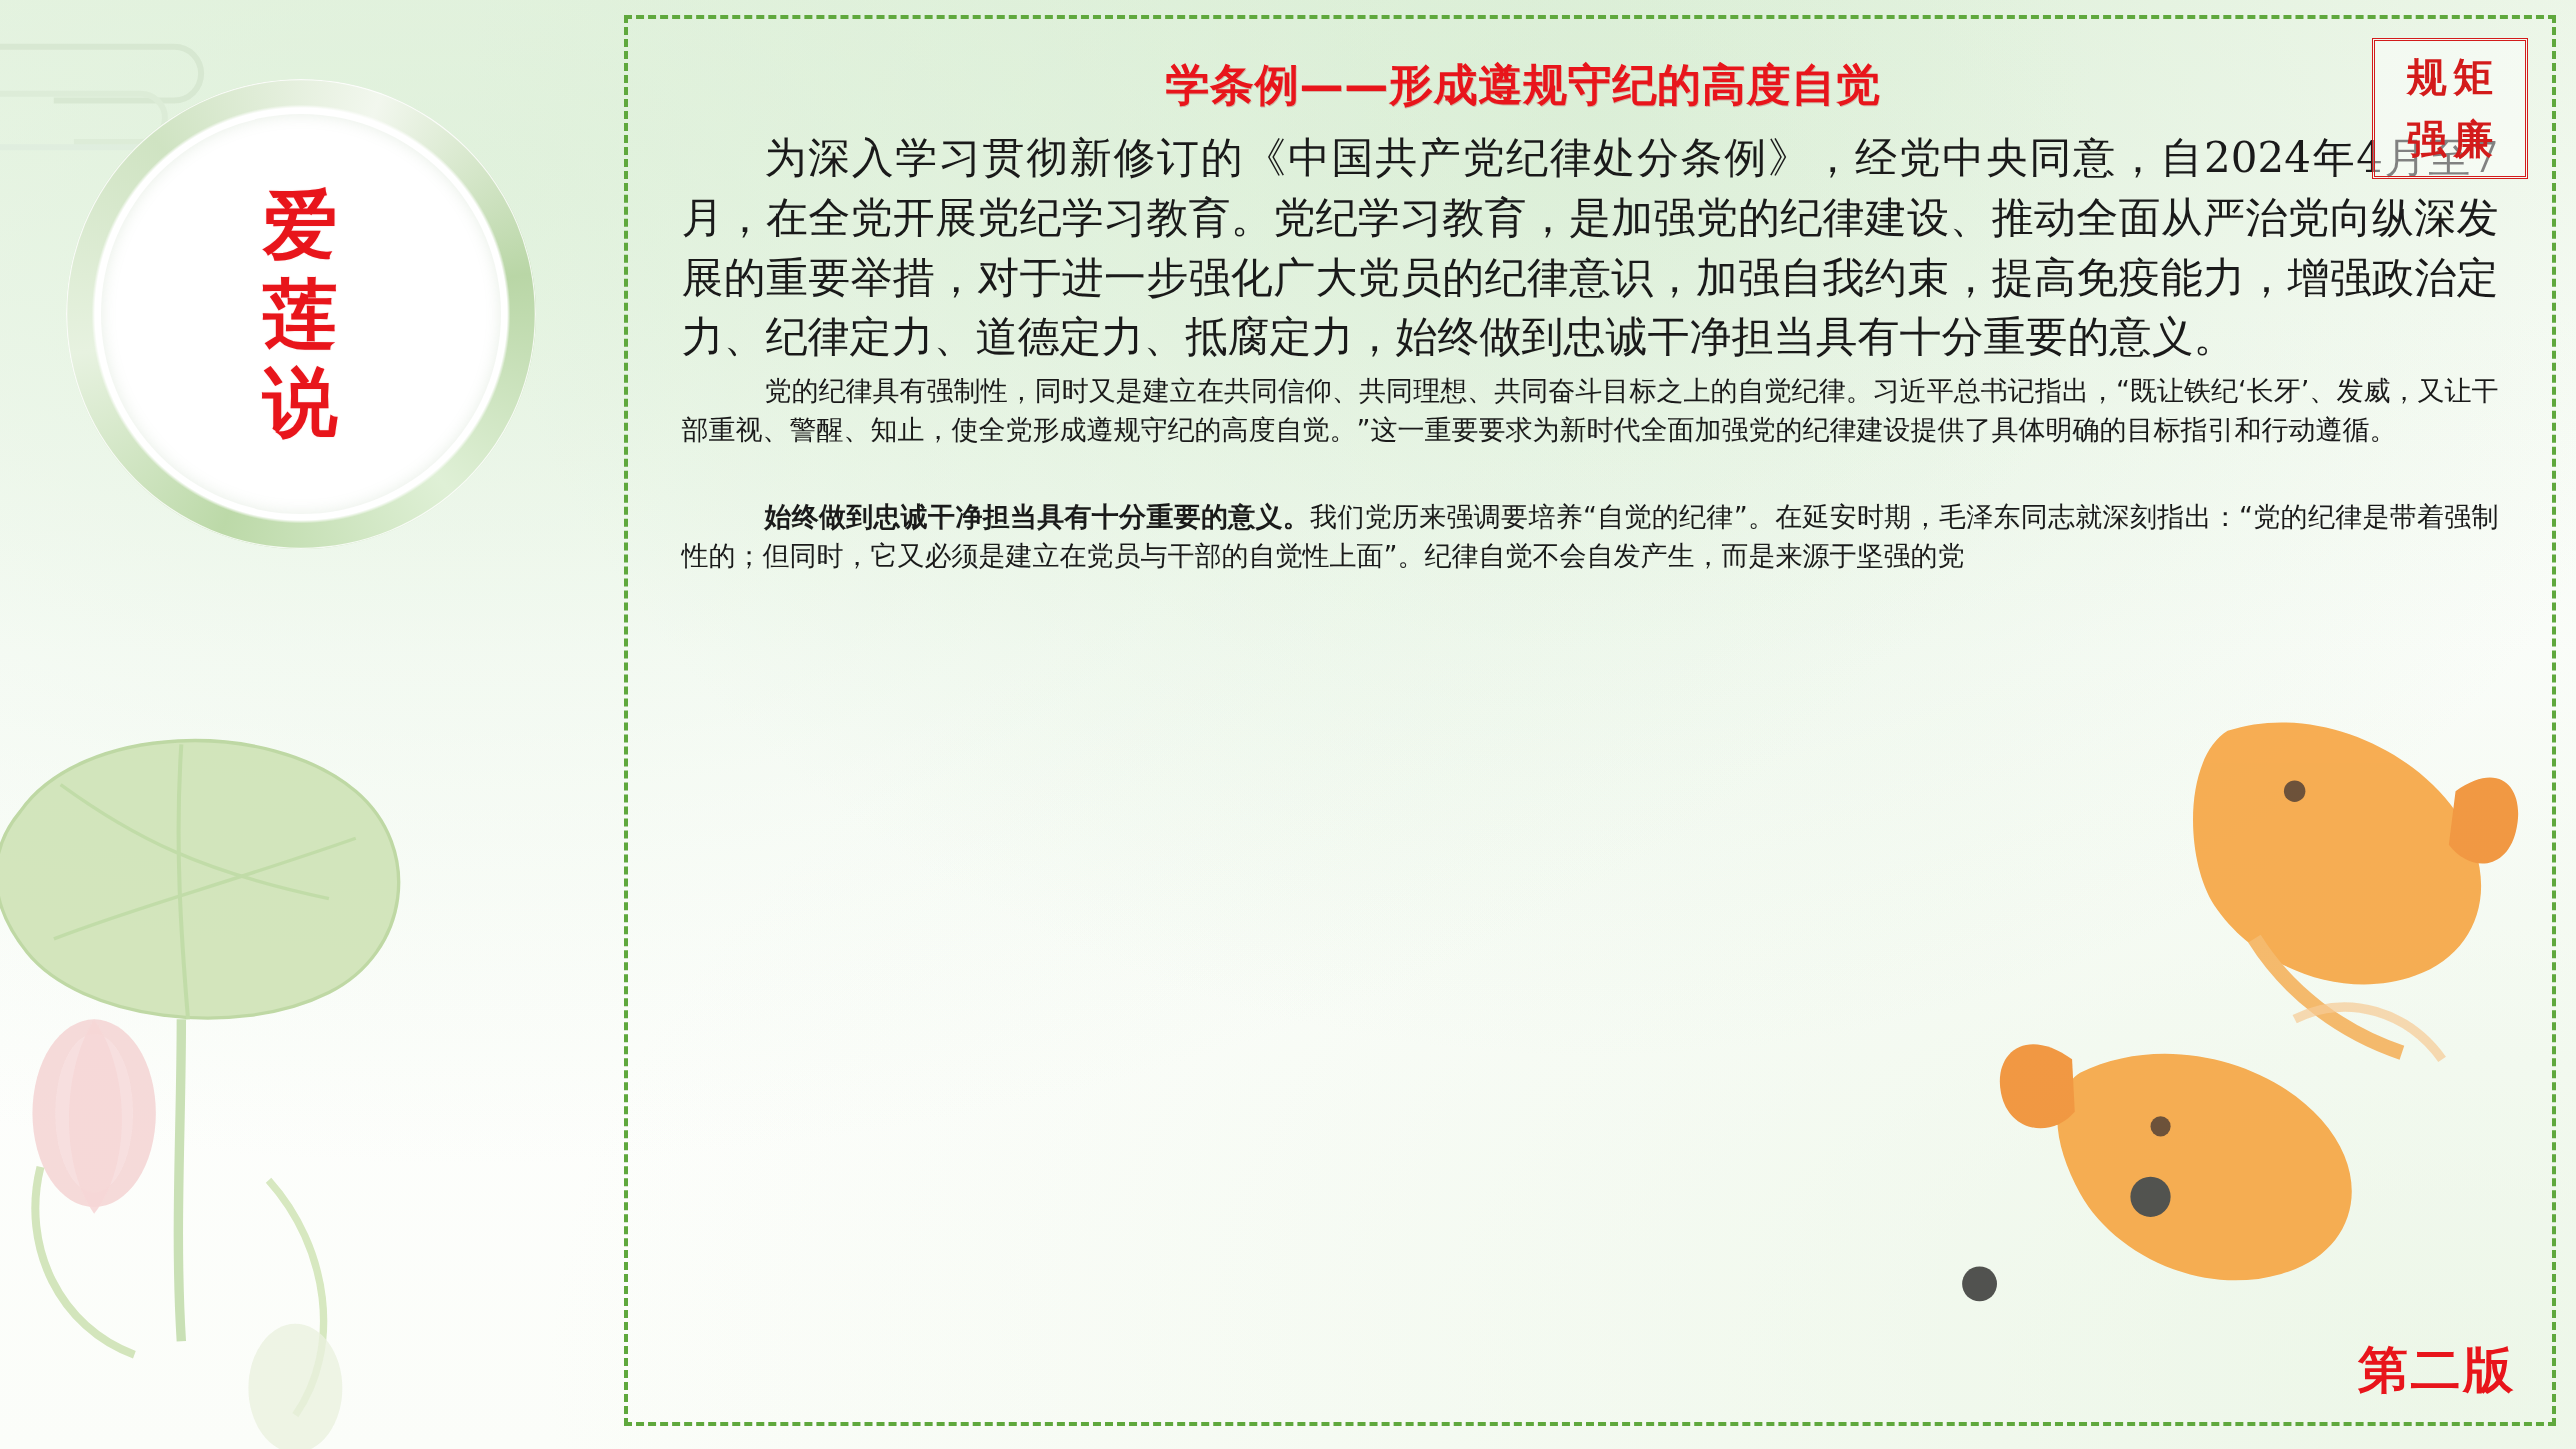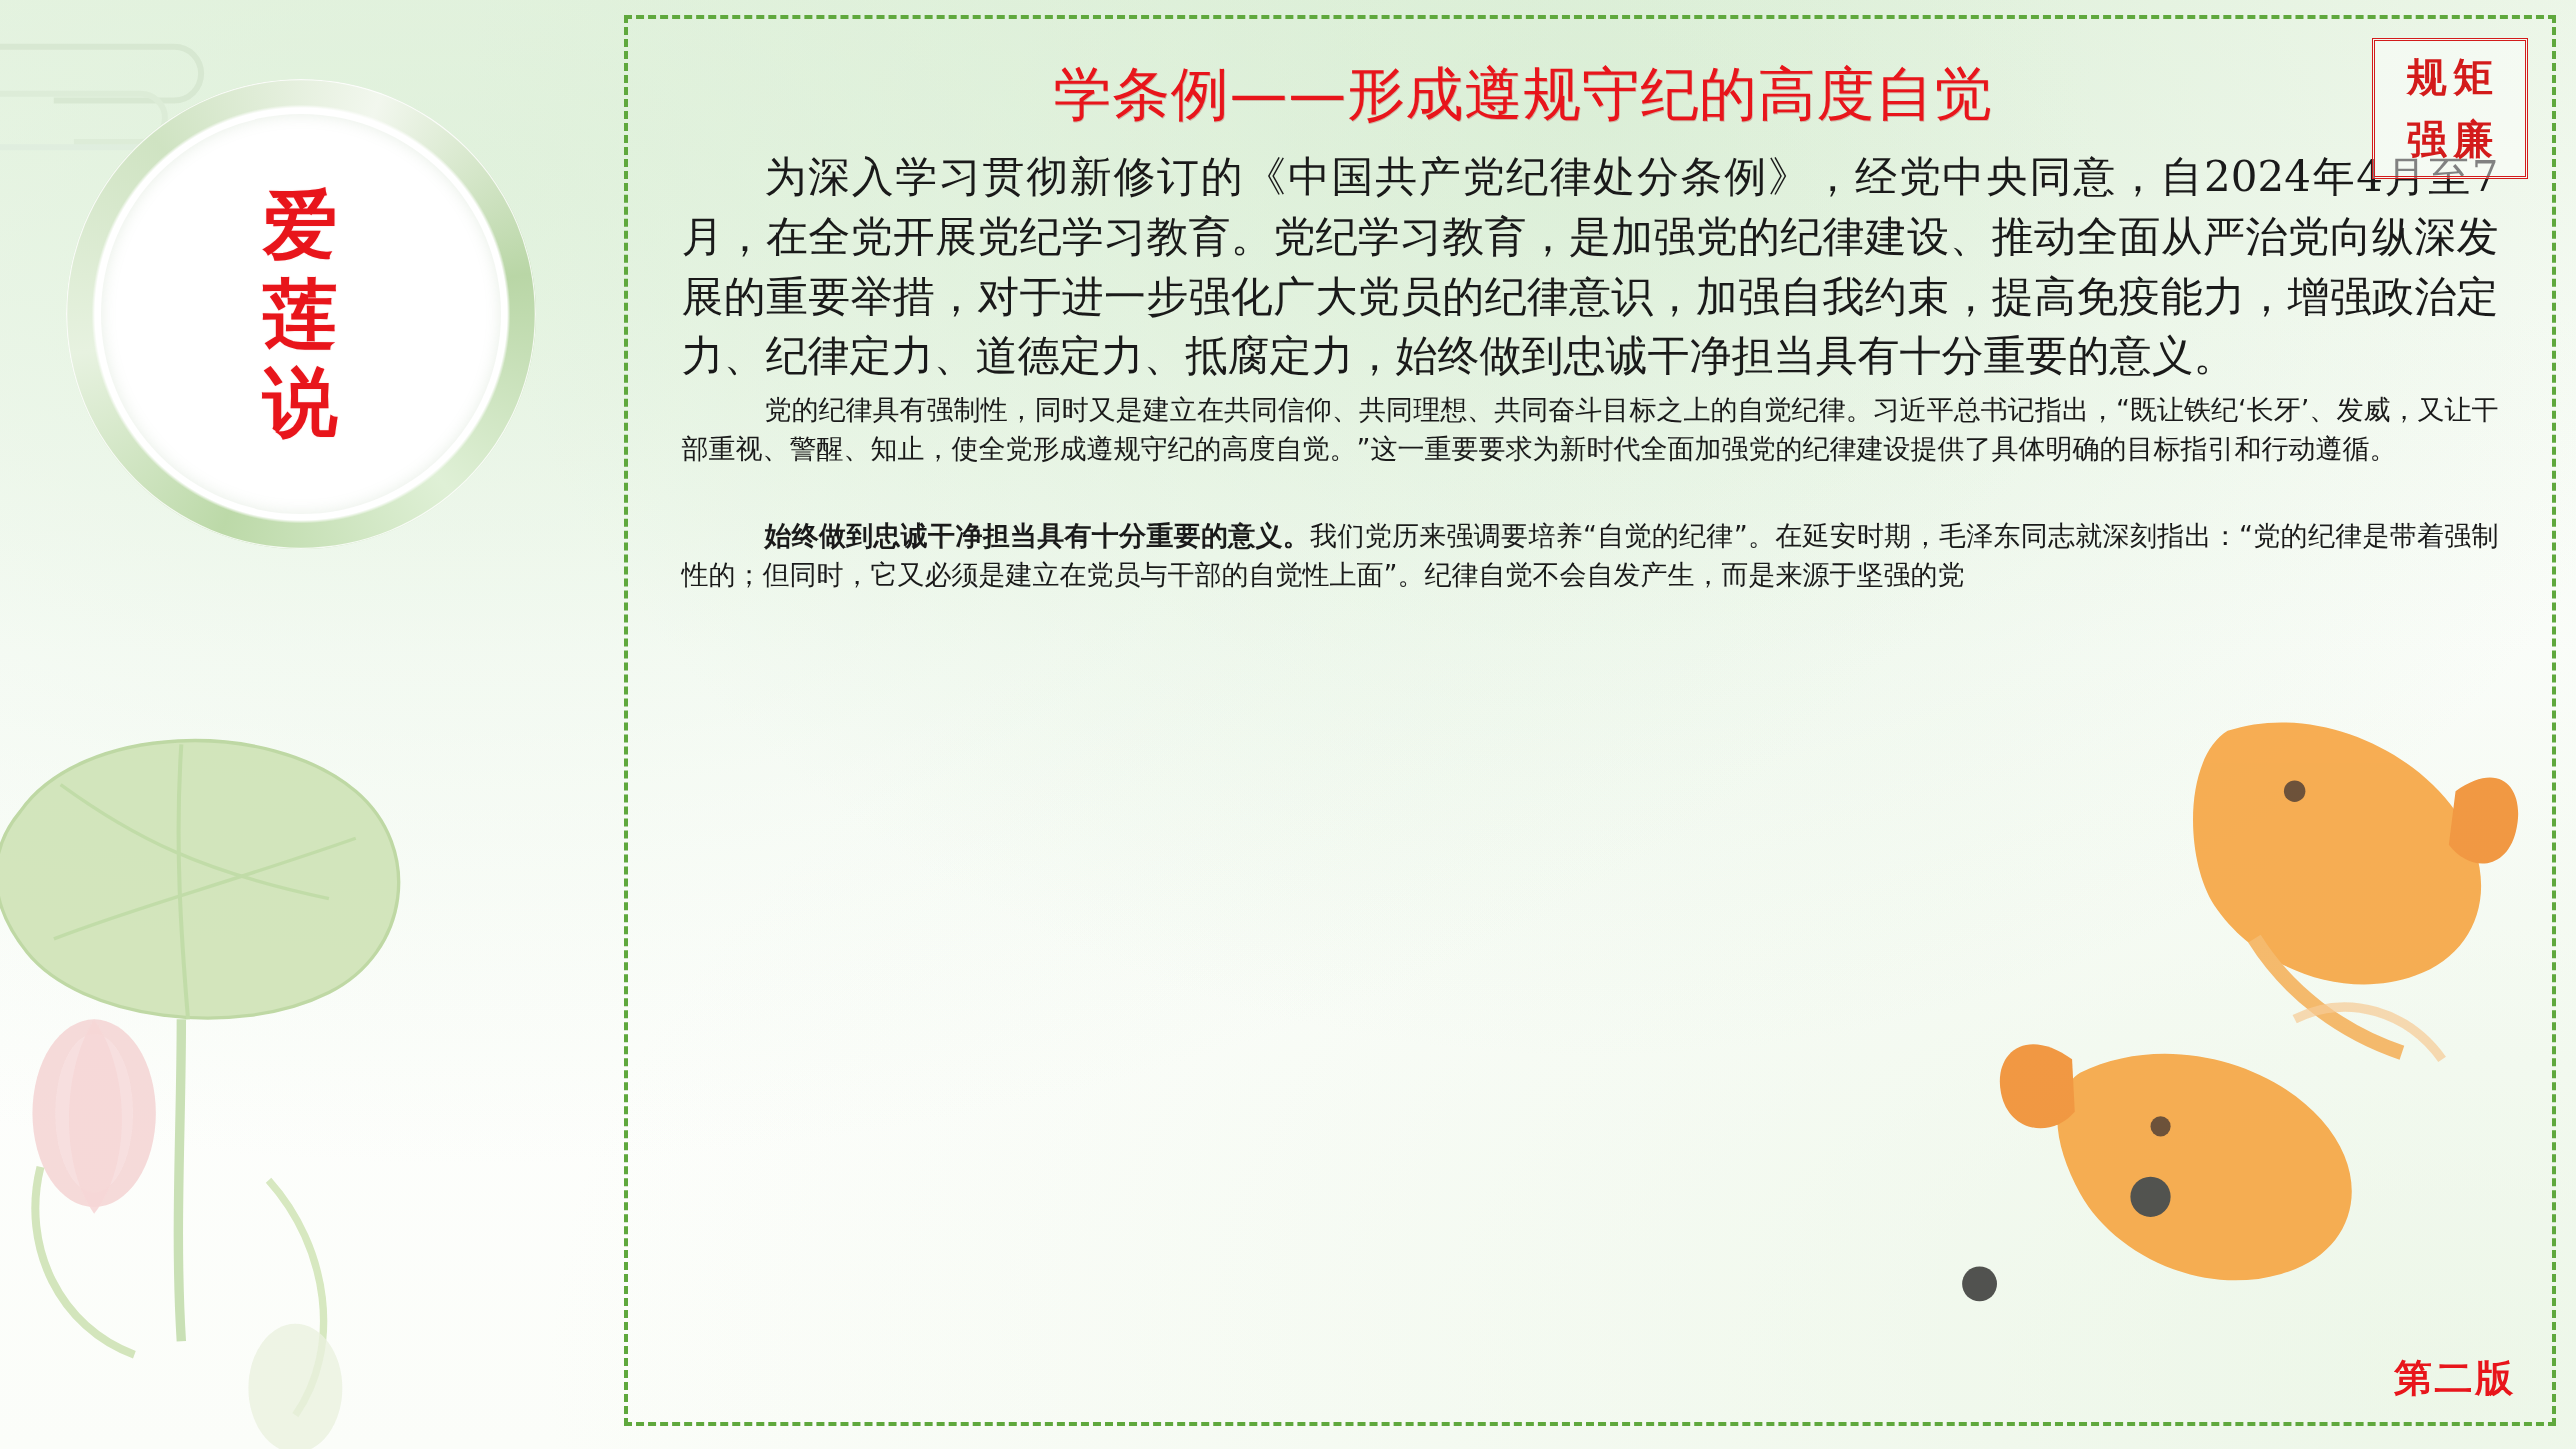--- a/index.html
+++ b/index.html
@@ -108,22 +108,22 @@
     left: 0; top: 0; right: 0; bottom: 0;
     padding: 25.5px 36px 20px 36px;
     box-sizing: border-box;
   }
 
   
   .headline {
     text-align: center;
     color: #e8151b;
     font-family: "DejaVu Sans", sans-serif;
-    font-weight: 400;
-    font-size: 58px;
+    font-weight: 700;
+    font-size: 44px;
     letter-spacing: 0.7px;
     margin: 12px 0 2.7px 0;
     padding-right: 134px;
     text-shadow: 0.7px 0.7px 0 rgba(160,10,14,0.25);
   }
 
   
   .seal {
     position: absolute;
     right: 24px;
@@ -179,21 +179,21 @@
   }
 
   
   .page-number {
     position: absolute;
     right: 36px;
     bottom: 17.4px;
     color: #e8151b;
     font-family: "DejaVu Serif", serif;
     font-weight: 700;
-    font-size: 38px;
+    font-size: 50px;
     letter-spacing: 2.7px;
     margin-top: 27px;
   }
 </style>
 </head>
 <body>
 
 <div class="page">
 
   <svg class="cloud-deco" viewBox="0 0 520 300" fill="none">

